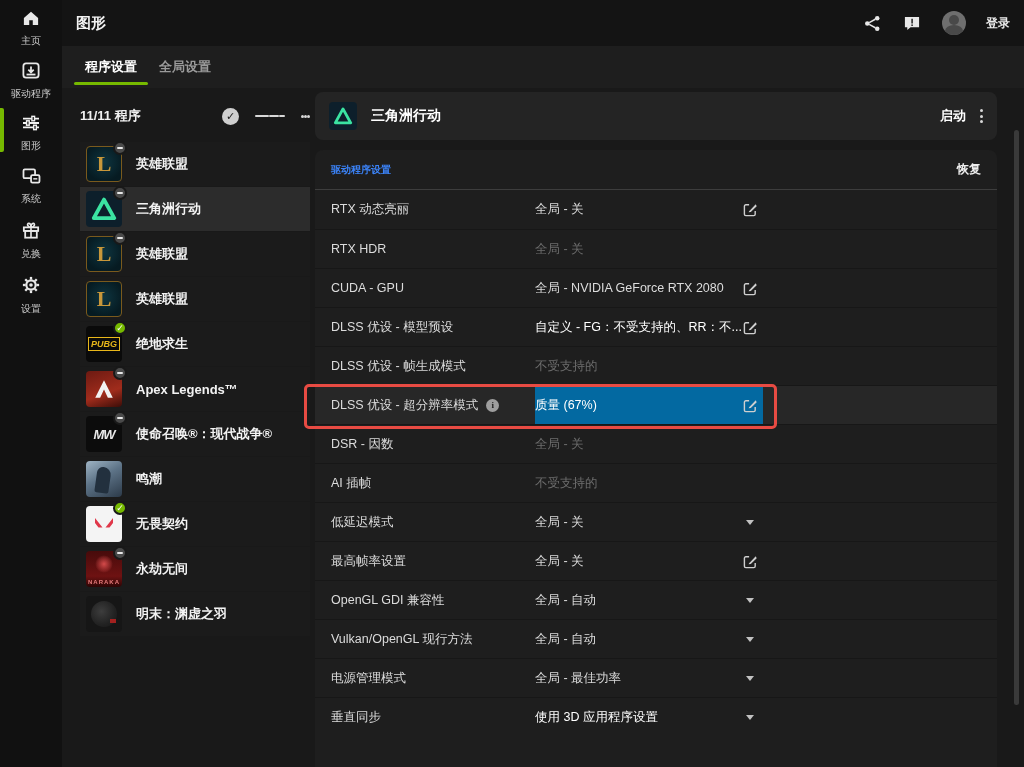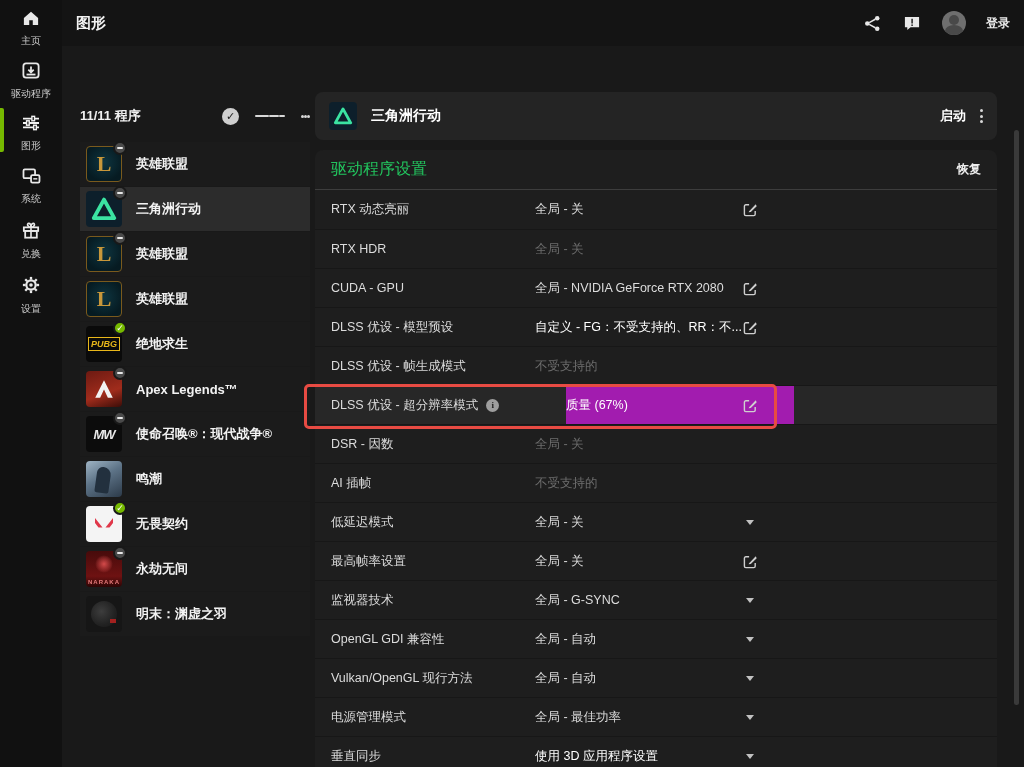--- a/index.html
+++ b/index.html
@@ -69,28 +69,28 @@
   .game-header-card { position:absolute; left:315px; top:92px; width:682px; height:48px; background:#242424; border-radius:8px; display:flex; align-items:center; }
   .gh-icon { width:28px; height:28px; border-radius:4px; background:#0d1f2b; margin-left:14px; display:flex; align-items:center; justify-content:center; }
   .gh-title { color:#ffffff; font-size:14px; font-weight:bold; margin-left:14px; }
   .gh-right { margin-left:auto; display:flex; align-items:center; gap:10px; margin-right:14px; }
   .launch-btn { color:#ffffff; font-size:13px; font-weight:bold; cursor:pointer; padding:6px 4px; }
   .gh-kebab { cursor:pointer; }
   .gh-kebab span { display:block; width:3px; height:3px; border-radius:50%; background:#d8d8d8; margin:2.5px auto; }
 
   .settings-card { position:absolute; left:315px; top:150px; width:682px; height:617px; background:#1e1e1e; border-radius:8px 8px 0 0; overflow:hidden; }
   .settings-header { height:40px; display:flex; align-items:center; padding:0 16px; border-bottom:1px solid #3d3d3d; }
-  .settings-title { color:#22c55e; font-size:16px; font-weight:normal; }
+  .settings-title { color:#3b82f6; font-size:10px; font-weight:bold; }
   .restore-btn { margin-left:auto; color:#eeeeee; font-size:12px; font-weight:bold; cursor:pointer; }
   .srow { position:relative; height:39px; display:flex; align-items:center; border-top:1px solid #171717; }
   .srow:first-of-type { border-top:none; }
   .srow.highlight { background:#272727; }
   .srow .cell-label { position:absolute; left:16px; display:flex; align-items:center; gap:8px; color:#dcdcdc; font-size:12.5px; white-space:nowrap; }
   .srow .cell-value { position:absolute; left:220px; width:228px; height:100%; display:flex; align-items:center; color:#dcdcdc; font-size:12.5px; white-space:nowrap; }
-  .srow.highlight .cell-value { background:#a21caf; padding-left:0;margin-left:31px; }
+  .srow.highlight .cell-value { background:#0369a1; padding-left:0; }
   .srow .cell-value.strong { font-weight:normal; color:#ffffff; }
   .srow .cell-value.disabled { color:#6c6c6c; }
   .srow .cell-control { position:absolute; left:425px; width:20px; display:flex; align-items:center; justify-content:center; cursor:pointer; }
   .caret { width:0; height:0; border-left:4.5px solid transparent; border-right:4.5px solid transparent; border-top:5.5px solid #c2c2c2; }
   .info-dot { width:13px; height:13px; border-radius:50%; background:#9e9e9e; color:#1d1d1d; font-size:9px; font-weight:bold; display:inline-flex; align-items:center; justify-content:center; font-family:"Liberation Serif",serif; }
 
   
   .annotation-box { position:absolute; left:304px; top:384px; width:473px; height:45px; border:3px solid #e84b43; border-radius:5px; z-index:20; pointer-events:none; }
   .scrollbar-thumb { position:absolute; left:1014px; top:130px; width:5px; height:575px; background:#3a3a3a; border-radius:3px; cursor:pointer; }
 
@@ -191,20 +191,24 @@
           </svg>
       </span>
       <span class="avatar">
           <span class="head"></span>
           <span class="body"></span>
         </span>
       <span class="login-label">登录</span>
     </div>
   </header>
 
+  <div class="tabstrip">
+    <div class="tab active">程序设置</div>
+    <div class="tab">全局设置</div>
+  </div>
 
   <div class="list-header">
     <span class="list-count">11/11 程序</span>
     <span class="list-header-icons">
       <span class="lh-icon circle-check">✓</span>
       <span class="lh-icon filter-icon">
           <span style="width:14px"></span>
           <span style="width:10px"></span>
           <span style="width:6px"></span>
         </span>
@@ -443,69 +447,60 @@
     </span>
     <span class="cell-value">全局 - 关</span>
     <span class="cell-control">
             <svg width="15" height="15" viewBox="0 0 16 16">
               <path d="M13 9.5 V13 A1.5 1.5 0 0 1 11.5 14.5 H3 A1.5 1.5 0 0 1 1.5 13 V4.5 A1.5 1.5 0 0 1 3 3 H6.5" fill="none" stroke="#cfcfcf" stroke-width="1.5"></path>
               <path d="M6.5 9.8 L13.6 2.4 L14.6 4.4 L8.3 10.6 L6 10.9 Z" fill="#cfcfcf"></path>
             </svg>
           </span>
   </div>
 
-  <div class="srow">
-    <span class="cell-label">
-      <span class="lbl-text">监视器技术</span>
-    </span>
-    <span class="cell-value">全局 - G-SYNC</span>
+
+  <div class="srow">
+    <span class="cell-label">
+      <span class="lbl-text">OpenGL GDI 兼容性</span>
+    </span>
+    <span class="cell-value">全局 - 自动</span>
     <span class="cell-control">
             <span class="caret"></span>
           </span>
   </div>
 
   <div class="srow">
     <span class="cell-label">
-      <span class="lbl-text">OpenGL GDI 兼容性</span>
+      <span class="lbl-text">Vulkan/OpenGL 现行方法</span>
     </span>
     <span class="cell-value">全局 - 自动</span>
     <span class="cell-control">
             <span class="caret"></span>
           </span>
   </div>
 
   <div class="srow">
     <span class="cell-label">
-      <span class="lbl-text">Vulkan/OpenGL 现行方法</span>
-    </span>
-    <span class="cell-value">全局 - 自动</span>
+      <span class="lbl-text">电源管理模式</span>
+    </span>
+    <span class="cell-value">全局 - 最佳功率</span>
     <span class="cell-control">
             <span class="caret"></span>
           </span>
   </div>
 
   <div class="srow">
     <span class="cell-label">
-      <span class="lbl-text">电源管理模式</span>
-    </span>
-    <span class="cell-value">全局 - 最佳功率</span>
+      <span class="lbl-text">垂直同步</span>
+    </span>
+    <span class="cell-value strong">使用 3D 应用程序设置</span>
     <span class="cell-control">
             <span class="caret"></span>
           </span>
   </div>
-
-  <div class="srow">
-    <span class="cell-label">
-      <span class="lbl-text">垂直同步</span>
-    </span>
-    <span class="cell-value strong">使用 3D 应用程序设置</span>
-    <span class="cell-control">
-            <span class="caret"></span>
-          </span>
-  </div>
 </div>
   </div>
 
   <div class="annotation-box"></div>
 
   <div class="scrollbar-thumb"></div>
 
 </div>
 
 </body></html>

